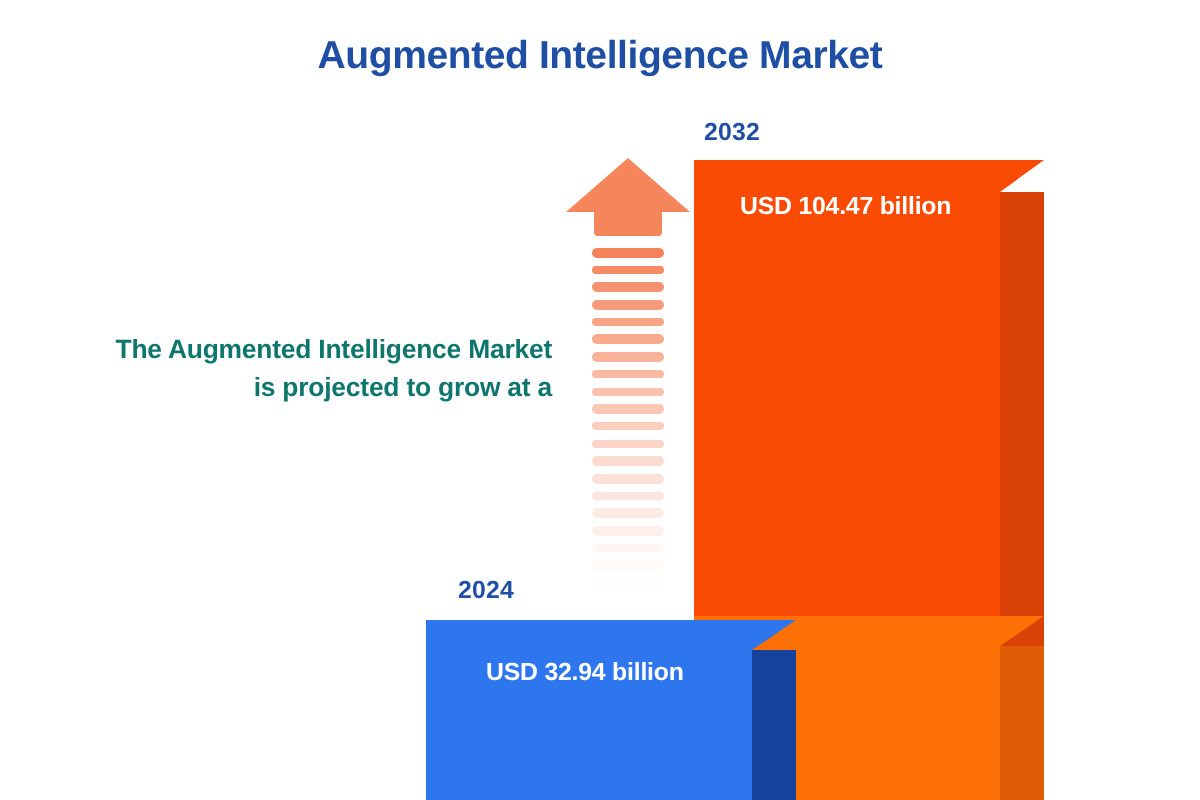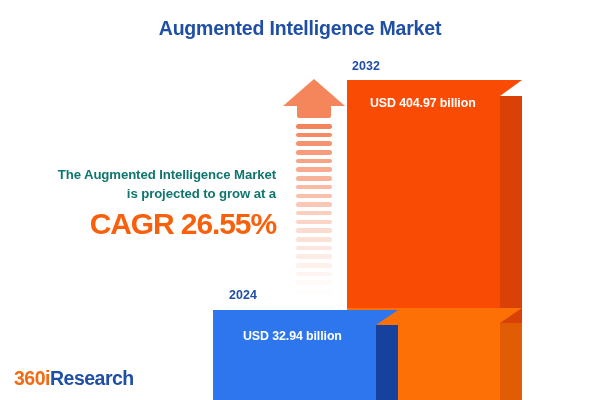--- a/index.html
+++ b/index.html
@@ -247,21 +247,20 @@
 </head>
 <body>
 
 <div id="infographic">
 
   <div class="chart-title">Augmented Intelligence Market</div>
 
   <div class="statement">
     <div class="statement-line">The Augmented Intelligence Market</div>
     <div class="statement-line">is projected to grow at a</div>
-    <div class="cagr-value">CAGR 26.55%</div>
   </div>
 
   <div class="growth-arrow">
     <div class="arrow-head">
       <div class="arrow-head-tri"></div>
       <div class="arrow-head-neck"></div>
     </div>
     <div class="arrow-bars" id="arrow-bars">
         <div class="arrow-bar" style="background: rgb(244, 130, 90);"></div>
         <div class="arrow-bar" style="background: rgb(245, 138, 101);"></div>
@@ -300,21 +299,18 @@
 
     <div class="bar-2024">
       <div class="face"></div>
       <div class="bevel"></div>
       <div class="side"></div>
     </div>
 
     <div class="bar-year year-2032">2032</div>
     <div class="bar-year year-2024">2024</div>
 
-    <div class="bar-value value-2032">USD 404.97 billion</div>
+    <div class="bar-value value-2032">USD 104.47 billion</div>
     <div class="bar-value value-2024">USD 32.94 billion</div>
   </div>
 
-  <div class="logo">
-    <span class="logo-360i">360i</span><span class="logo-research">Research</span>
-  </div>
 
 </div>
 
 </body></html>

